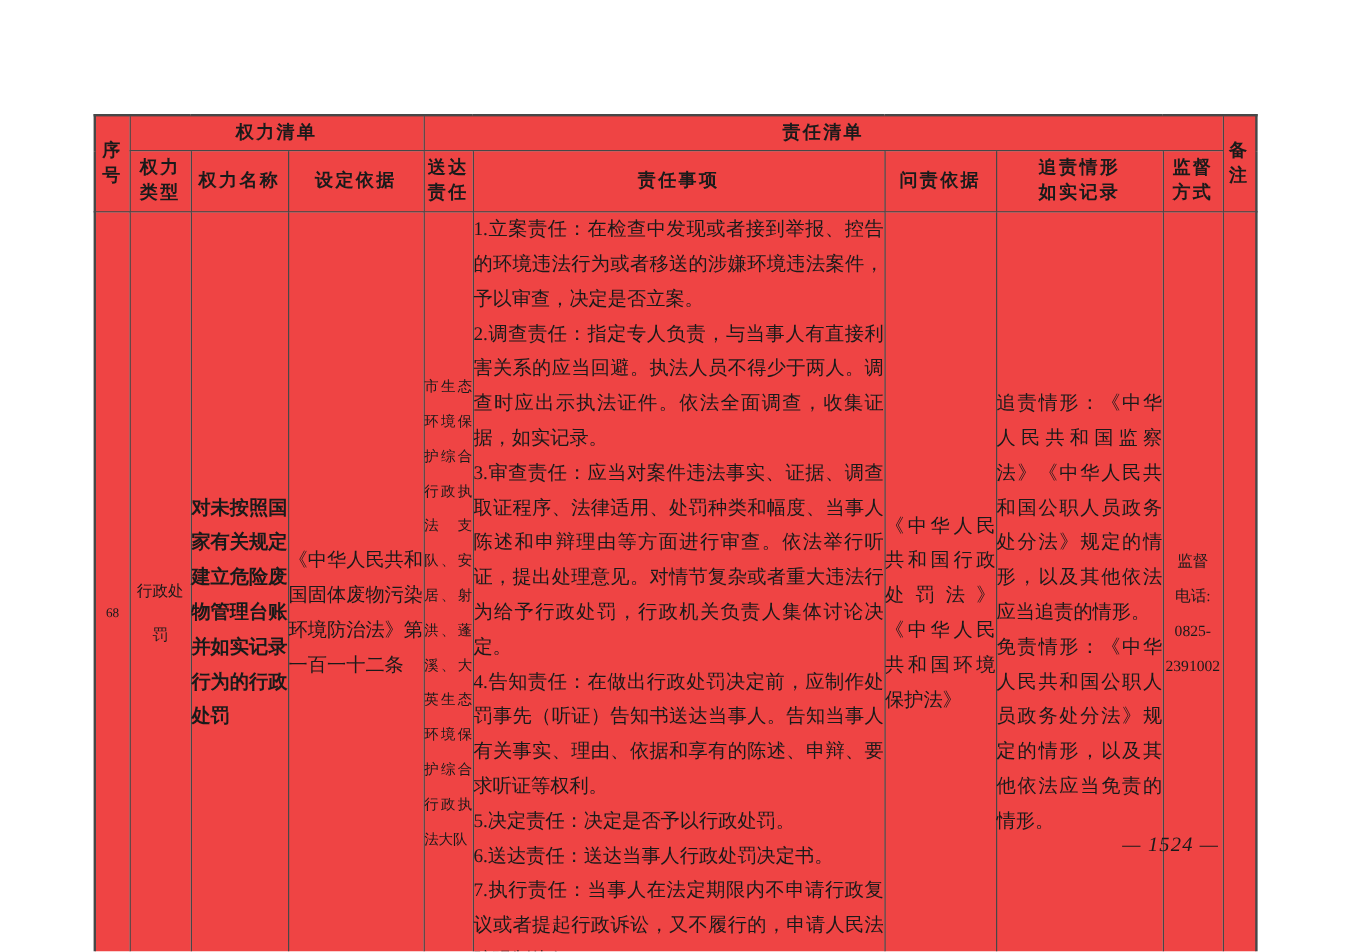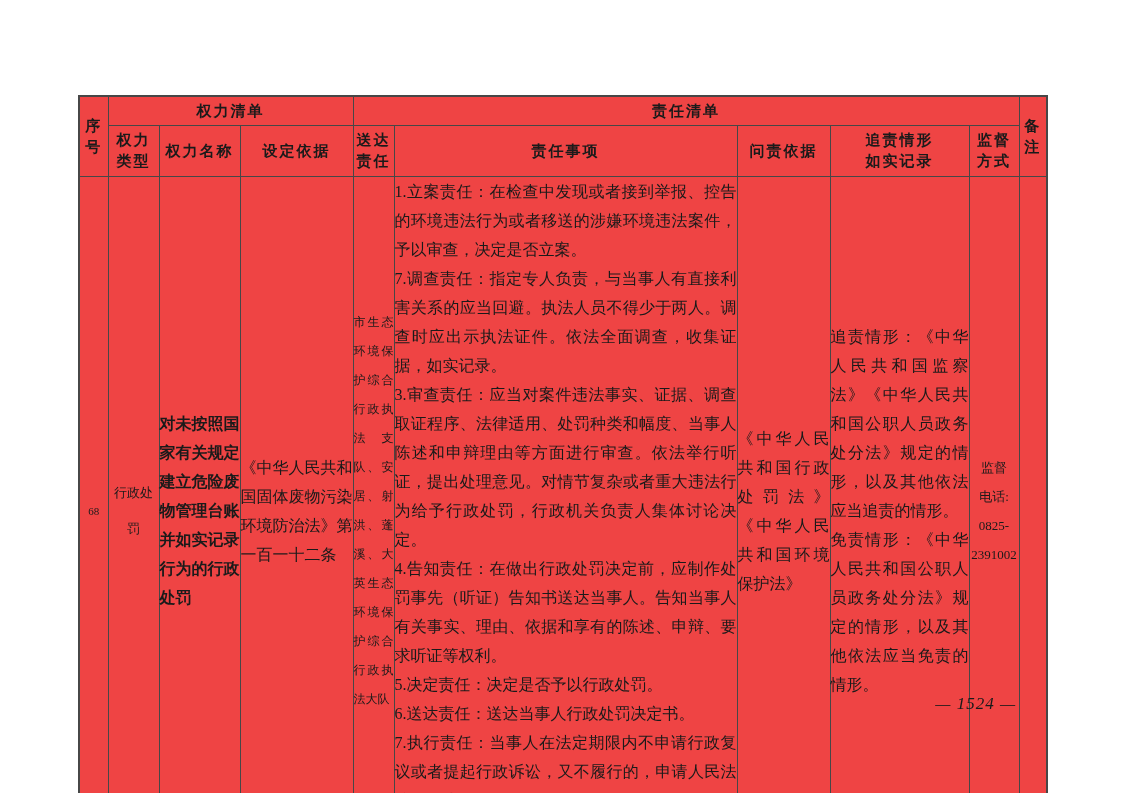--- a/index.html
+++ b/index.html
@@ -116,21 +116,21 @@
     </tr>
 
     <tr class="body-row">
       <td class="td-center td-no">68</td>
       <td class="td-center td-type">行政处罚</td>
       <td class="td-justify td-name">对未按照国家有关规定建立危险废物管理台账并如实记录行为的行政处罚</td>
       <td class="td-justify td-basis">《中华人民共和国固体废物污染环境防治法》第一百一十二条</td>
       <td class="td-justify td-subject">市生态环境保护综合行政执法支队、安居、射洪、蓬溪、大英生态环境保护综合行政执法大队</td>
       <td class="td-justify td-items">
         <p class="para">1.立案责任：在检查中发现或者接到举报、控告的环境违法行为或者移送的涉嫌环境违法案件，予以审查，决定是否立案。</p>
-        <p class="para">7.调查责任：指定专人负责，与当事人有直接利害关系的应当回避。执法人员不得少于两人。调查时应出示执法证件。依法全面调查，收集证据，如实记录。</p>
+        <p class="para">2.调查责任：指定专人负责，与当事人有直接利害关系的应当回避。执法人员不得少于两人。调查时应出示执法证件。依法全面调查，收集证据，如实记录。</p>
         <p class="para">3.审查责任：应当对案件违法事实、证据、调查取证程序、法律适用、处罚种类和幅度、当事人陈述和申辩理由等方面进行审查。依法举行听证，提出处理意见。对情节复杂或者重大违法行为给予行政处罚，行政机关负责人集体讨论决定。</p>
         <p class="para">4.告知责任：在做出行政处罚决定前，应制作处罚事先（听证）告知书送达当事人。告知当事人有关事实、理由、依据和享有的陈述、申辩、要求听证等权利。</p>
         <p class="para">5.决定责任：决定是否予以行政处罚。</p>
         <p class="para">6.送达责任：送达当事人行政处罚决定书。</p>
         <p class="para">7.执行责任：当事人在法定期限内不申请行政复议或者提起行政诉讼，又不履行的，申请人民法院强制执行。</p>
         <p class="para">8.其他责任：公开行政处罚决定书。</p>
       </td>
       <td class="td-justify td-qbasis">《中华人民共和国行政处罚法》《中华人民共和国环境保护法》</td>
       <td class="td-justify td-situ">
         <p class="para">追责情形：《中华人民共和国监察法》《中华人民共和国公职人员政务处分法》规定的情形，以及其他依法应当追责的情形。</p>

